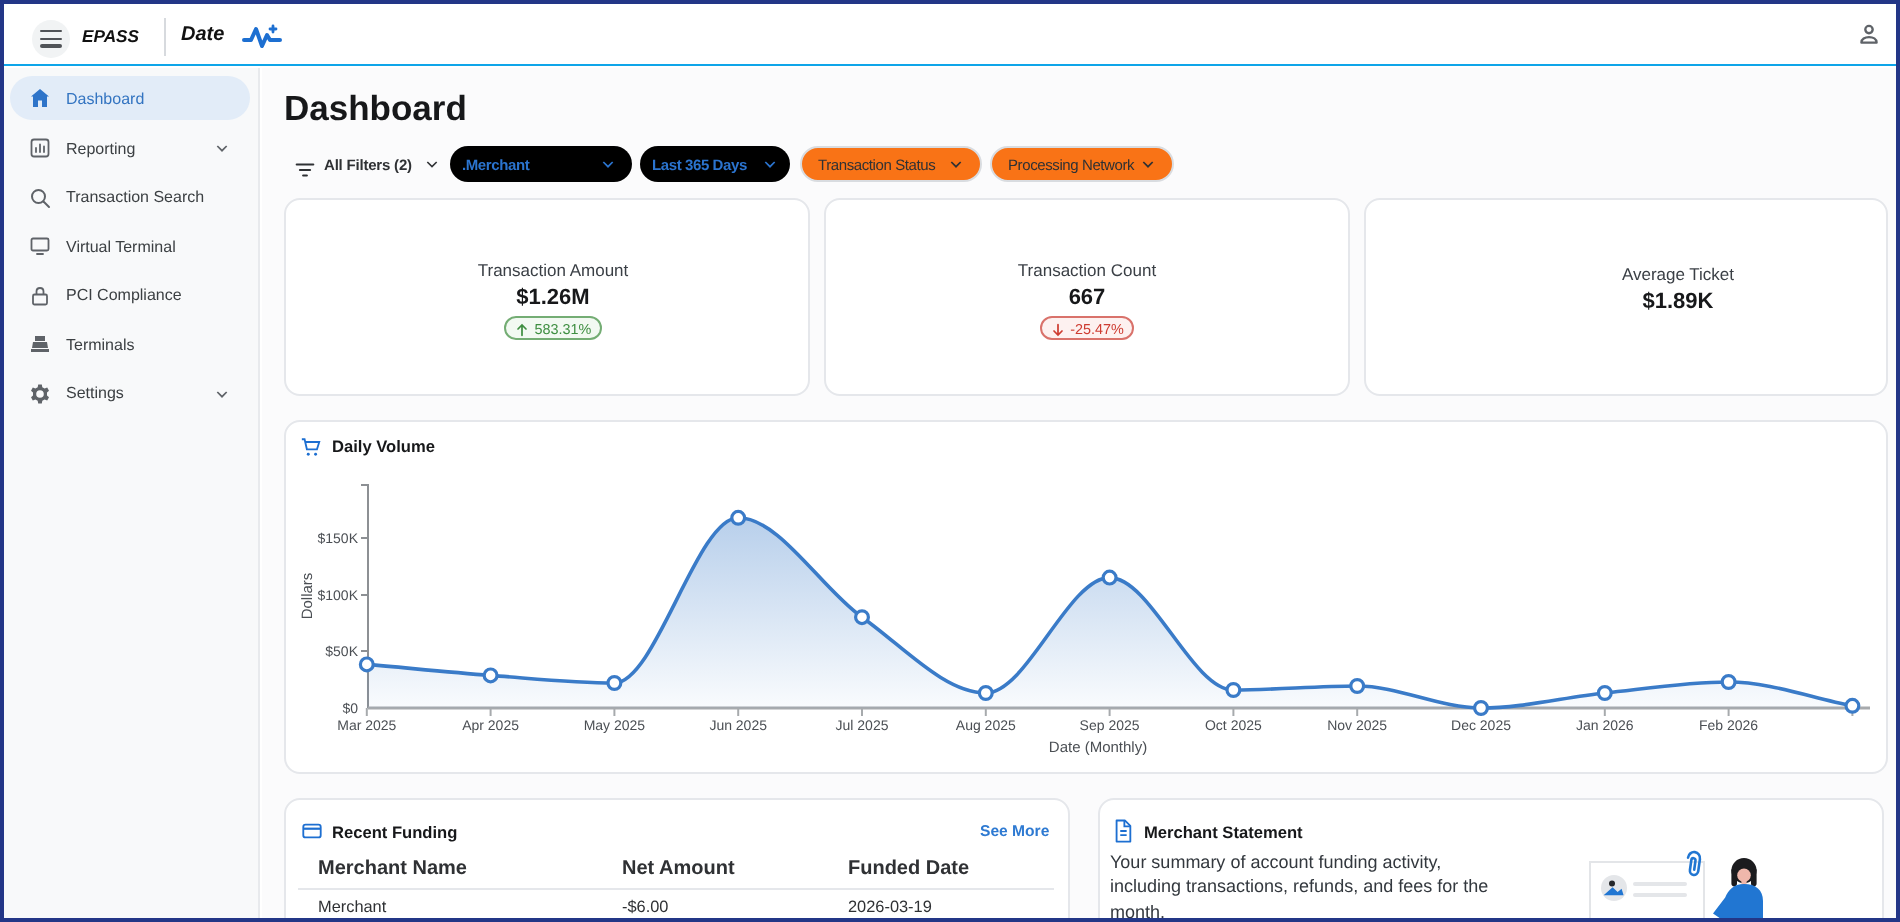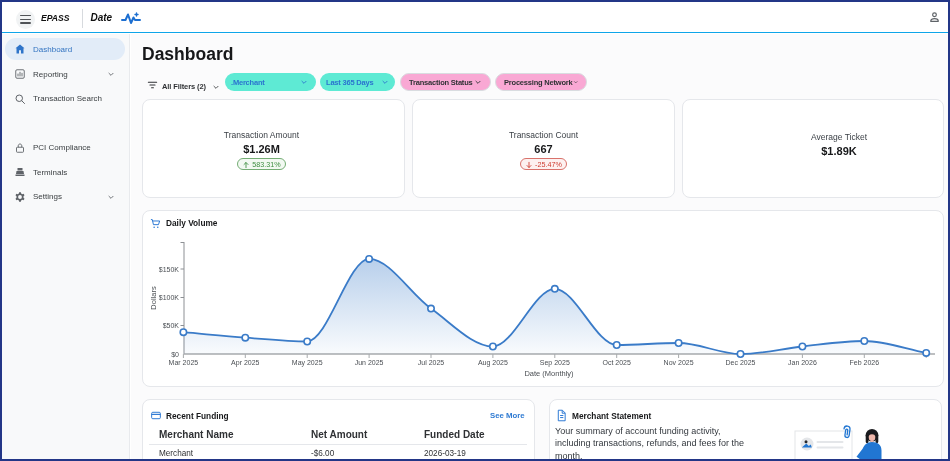--- a/index.html
+++ b/index.html
@@ -14,24 +14,24 @@
 .brand2 { position:absolute; left:88.5px; top:9.5px; font-size:10px; font-weight:700; font-style:italic; color:#111; }
 #sidebar { position:absolute; left:2px; top:34px; width:128px; bottom:2px; background:#f8f9fa; border-right:1px solid #e8eaed; z-index:4; }
 .sitem { position:absolute; left:3px; width:120px; height:22px; display:flex; align-items:center; color:#3c4043; font-size:8px; }
 .sitem .ic { width:12px; height:12px; margin-left:9px; margin-right:7px; flex:none; }
 .sitem.active { background:#e2ecf8; border-radius:11px; color:#3374c1; }
 .sitem .chev { position:absolute; right:10px; }
 #main { position:absolute; left:131px; top:34px; right:2px; bottom:2px; background:#fbfbfc; }
 .h1 { position:absolute; left:142px; top:44px; font-size:17.5px; font-weight:700; color:#17181a; z-index:6; }
 
 .frow { position:absolute; top:73px; height:18px; z-index:6; display:flex; align-items:center; }
-.allf { left:147px; font-size:7.5px; font-weight:700; color:#2f3134; letter-spacing:-0.1px;align-items:flex-end; }
+.allf { left:147px; font-size:7.5px; font-weight:700; color:#2f3134; letter-spacing:-0.1px; }
 .pill { letter-spacing:-0.2px; border-radius:9px; font-size:7.5px; display:flex; align-items:center; justify-content:space-between; padding:0 8px; height:18px; white-space:nowrap; }
-.pill.blue { background:#5eead4; color:#2b74cf; font-weight:700; }
-.pill.white { background:#f9a8d4; color:#2f3134; font-weight:700; border:1px solid #d9dce0; }
+.pill.blue { background:#000000; color:#2b74cf; font-weight:700; }
+.pill.white { background:#f97316; color:#2f3134; font-weight:400; border:1px solid #d9dce0; }
 
 .card { position:absolute; background:#fff; border:1px solid #e5e7eb; border-radius:8px; z-index:6; }
 .statlabel { font-size:8.5px; color:#3a3f45; text-align:center; }
 .statval { font-size:11px; font-weight:700; color:#17181a; text-align:center; margin-top:2.5px; }
 .badge { display:inline-flex; align-items:flex-end; height:12px; border-radius:6.5px; font-size:7.2px; padding:0 4px; margin-top:3.5px; }
 .badge.up { background:#f2f9f2; border:1px solid #74ad74; color:#3e8e41; }
 .badge.down { background:#fdf1f0; border:1px solid #d9726b; color:#ce3c31; }
 .ctitle { font-size:8.3px; font-weight:700; color:#17181a; white-space:nowrap; }
 .seemore { position:absolute; font-size:7.8px; font-weight:700; color:#2e7ad2; z-index:7; }
 .tcell { position:absolute; font-size:8.2px; color:#2f3134; z-index:7; white-space:nowrap; }
@@ -76,20 +76,27 @@
     <div class="sitem" style="top:29px">
       <svg class="ic" viewBox="0 0 24 24" fill="none" stroke="#5f6368" stroke-width="1.8">
           <rect x="3.5" y="3.5" width="17" height="17" rx="2.5"></rect>
           <path d="M8 16 L8 12 M12 16 L12 8.5 M16 16 L16 10.5" stroke-linecap="round"></path>
         </svg>
       Reporting
       <svg class="chev" width="8" height="8" viewBox="0 0 24 24" fill="none" stroke="#5f6368" stroke-width="2.6">
           <path d="M5,9 L12,16 L19,9"></path>
         </svg>
     </div>
+    <div class="sitem" style="top:78px">
+      <svg class="ic" viewBox="0 0 24 24" fill="none" stroke="#5f6368" stroke-width="1.8">
+          <rect x="3.5" y="4.5" width="17" height="12" rx="1.5"></rect>
+          <path d="M9,20 L15,20" stroke-linecap="round"></path>
+        </svg>
+      Virtual Terminal
+    </div>
     <div class="sitem" style="top:102.5px">
       <svg class="ic" viewBox="0 0 24 24" fill="none" stroke="#5f6368" stroke-width="1.8">
           <rect x="5" y="10.5" width="14" height="10" rx="1.5"></rect>
           <path d="M8.5,10.5 L8.5,7.5 C8.5,5.5 10,4 12,4 C14,4 15.5,5.5 15.5,7.5 L15.5,10.5"></path>
         </svg>
       PCI Compliance
     </div>
     <div class="sitem" style="top:127px">
       <svg class="ic" viewBox="0 0 24 24" fill="#5f6368">
           <path d="M7,4 L17,4 L17,9 L7,9 Z M5,10 L19,10 L20,16 L4,16 Z M3,17 L21,17 L21,20 L3,20 Z"></path>
@@ -134,21 +141,21 @@
   </div>
   <div class="frow pill white" style="left:495px;width:92px">Processing Network
     <svg width="8" height="8" viewBox="0 0 24 24" fill="none" stroke="#2f3134" stroke-width="2.6">
         <path d="M5,9 L12,16 L19,9"></path>
       </svg>
   </div>
 
   <div class="card" style="left:142px;top:99px;width:263px;height:99px"></div>
   <div class="card" style="left:412px;top:99px;width:263px;height:99px"></div>
   <div class="card" style="left:682px;top:99px;width:262px;height:99px"></div>
-  <div style="position:absolute;left:142px;top:130px;width:239px;text-align:center;z-index:7">
+  <div style="position:absolute;left:157px;top:130px;width:239px;text-align:center;z-index:7">
     <div class="statlabel">Transaction Amount</div>
     <div class="statval">$1.26M</div>
     <div><span class="badge up"><svg width="8" height="8" viewBox="0 0 24 24" fill="none" stroke="#3e8e41" stroke-width="2.6" stroke-linecap="round">
             <path d="M12,20 L12,5 M6,10.5 L12,4.5 L18,10.5"></path>
           </svg>&nbsp;583.31%</span></div>
   </div>
   <div style="position:absolute;left:412px;top:130px;width:263px;text-align:center;z-index:7">
     <div class="statlabel">Transaction Count</div>
     <div class="statval">667</div>
     <div><span class="badge down"><svg width="8" height="8" viewBox="0 0 24 24" fill="none" stroke="#ce3c31" stroke-width="2.6" stroke-linecap="round">

